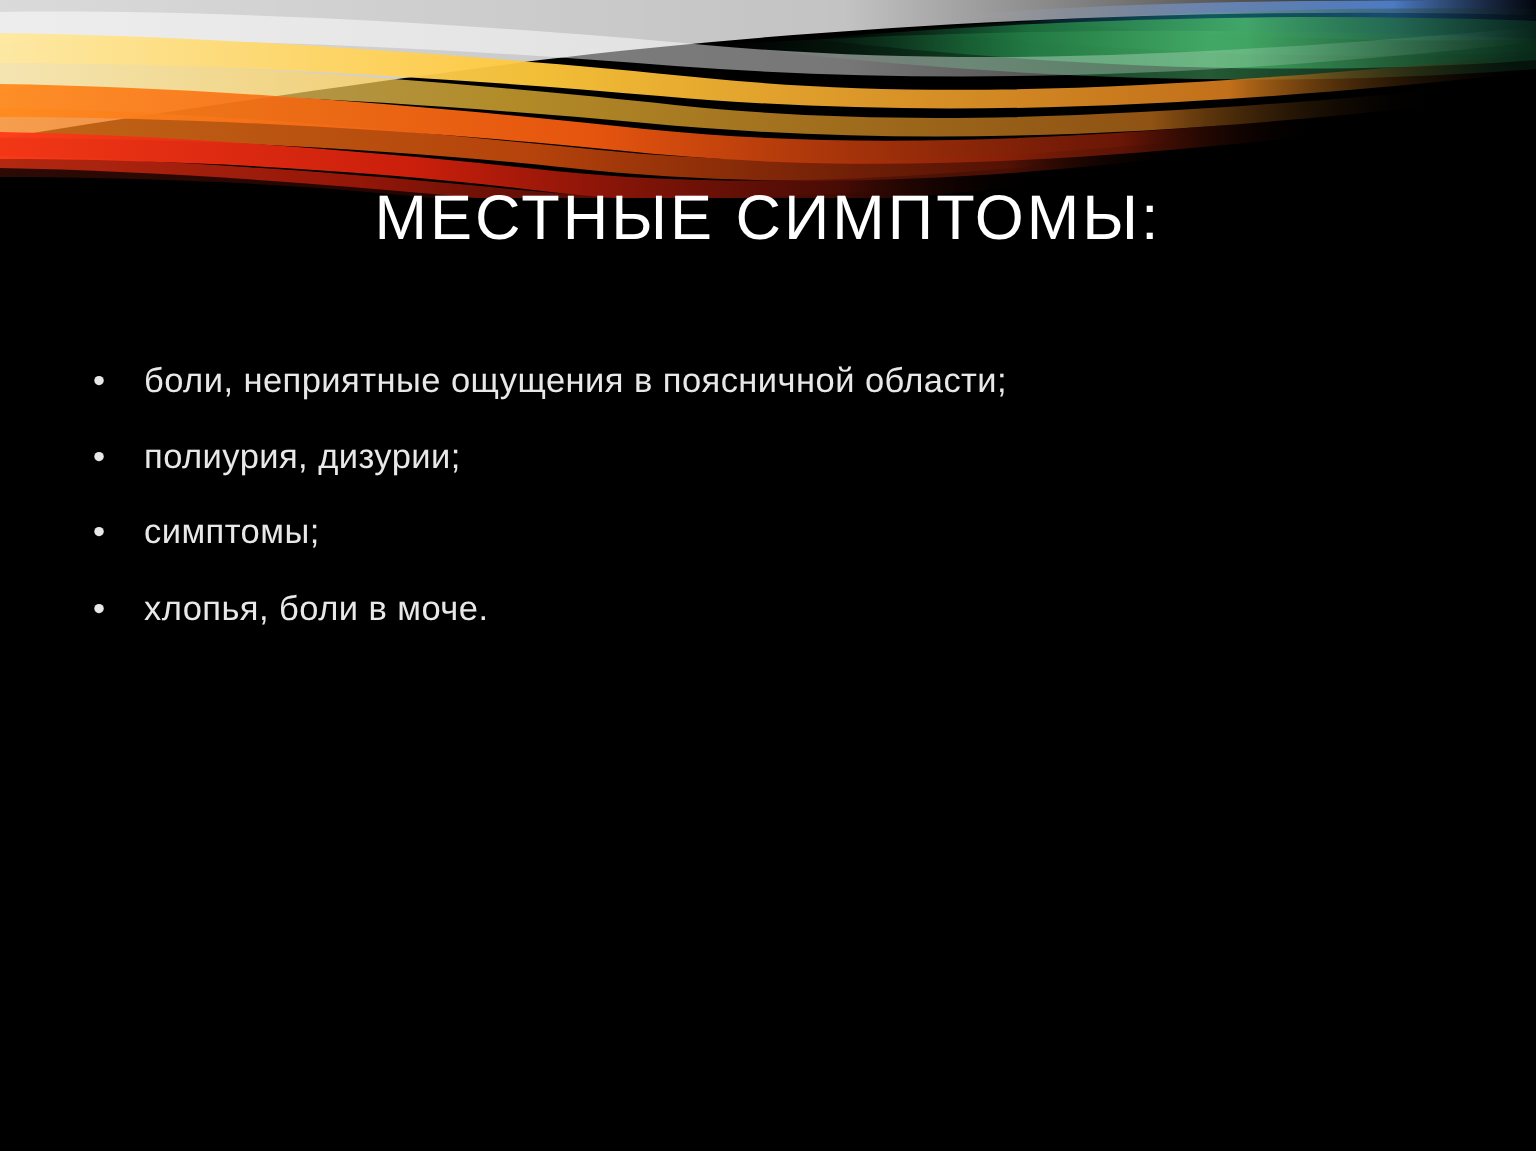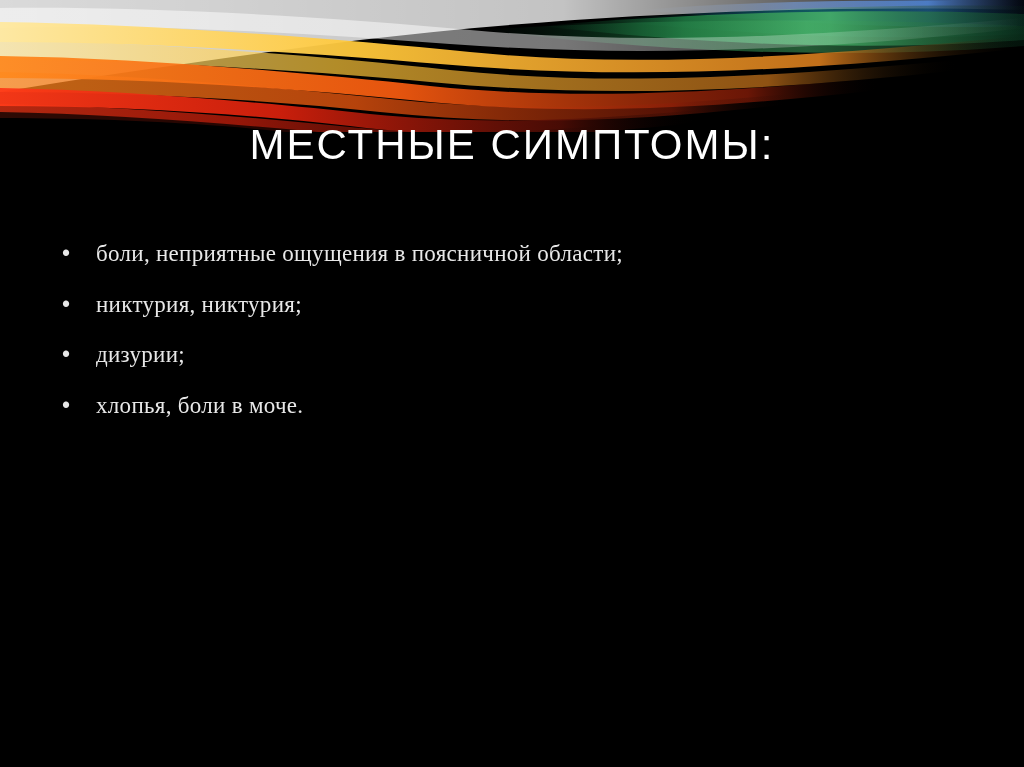--- a/index.html
+++ b/index.html
@@ -74,21 +74,20 @@
   .bullet-mark {
     flex: 0 0 auto;
     width: 34px;
     color: #e8e8e8;
     font-size: 23px;
     line-height: 1.2;
     text-align: left;
   }
   .bullet-text {
     flex: 1 1 auto;
-    font-family: Liberation Serif, serif;
   }
 </style>
 </head>
 <body>
 
 <div class="slide">
 
   <div class="ribbon-wrap">
     <svg width="1024" height="150" viewBox="0 0 1024 150" xmlns="http://www.w3.org/2000/svg">
       <defs>
@@ -161,25 +160,25 @@
 
   <div class="title">Местные симптомы:</div>
 
   <ul class="bullets">
     <li class="bullet-item">
       <span class="bullet-mark">•</span>
       <span class="bullet-text">боли, неприятные ощущения в поясничной области;</span>
     </li>
     <li class="bullet-item">
       <span class="bullet-mark">•</span>
-      <span class="bullet-text">никтурия, никтурия;</span>
+      <span class="bullet-text">полиурия, дизурии;</span>
     </li>
     <li class="bullet-item">
       <span class="bullet-mark">•</span>
-      <span class="bullet-text">дизурии;</span>
+      <span class="bullet-text">симптомы;</span>
     </li>
     <li class="bullet-item">
       <span class="bullet-mark">•</span>
       <span class="bullet-text">хлопья, боли в моче.</span>
     </li>
   </ul>
 
 </div>
 
 </body></html>

